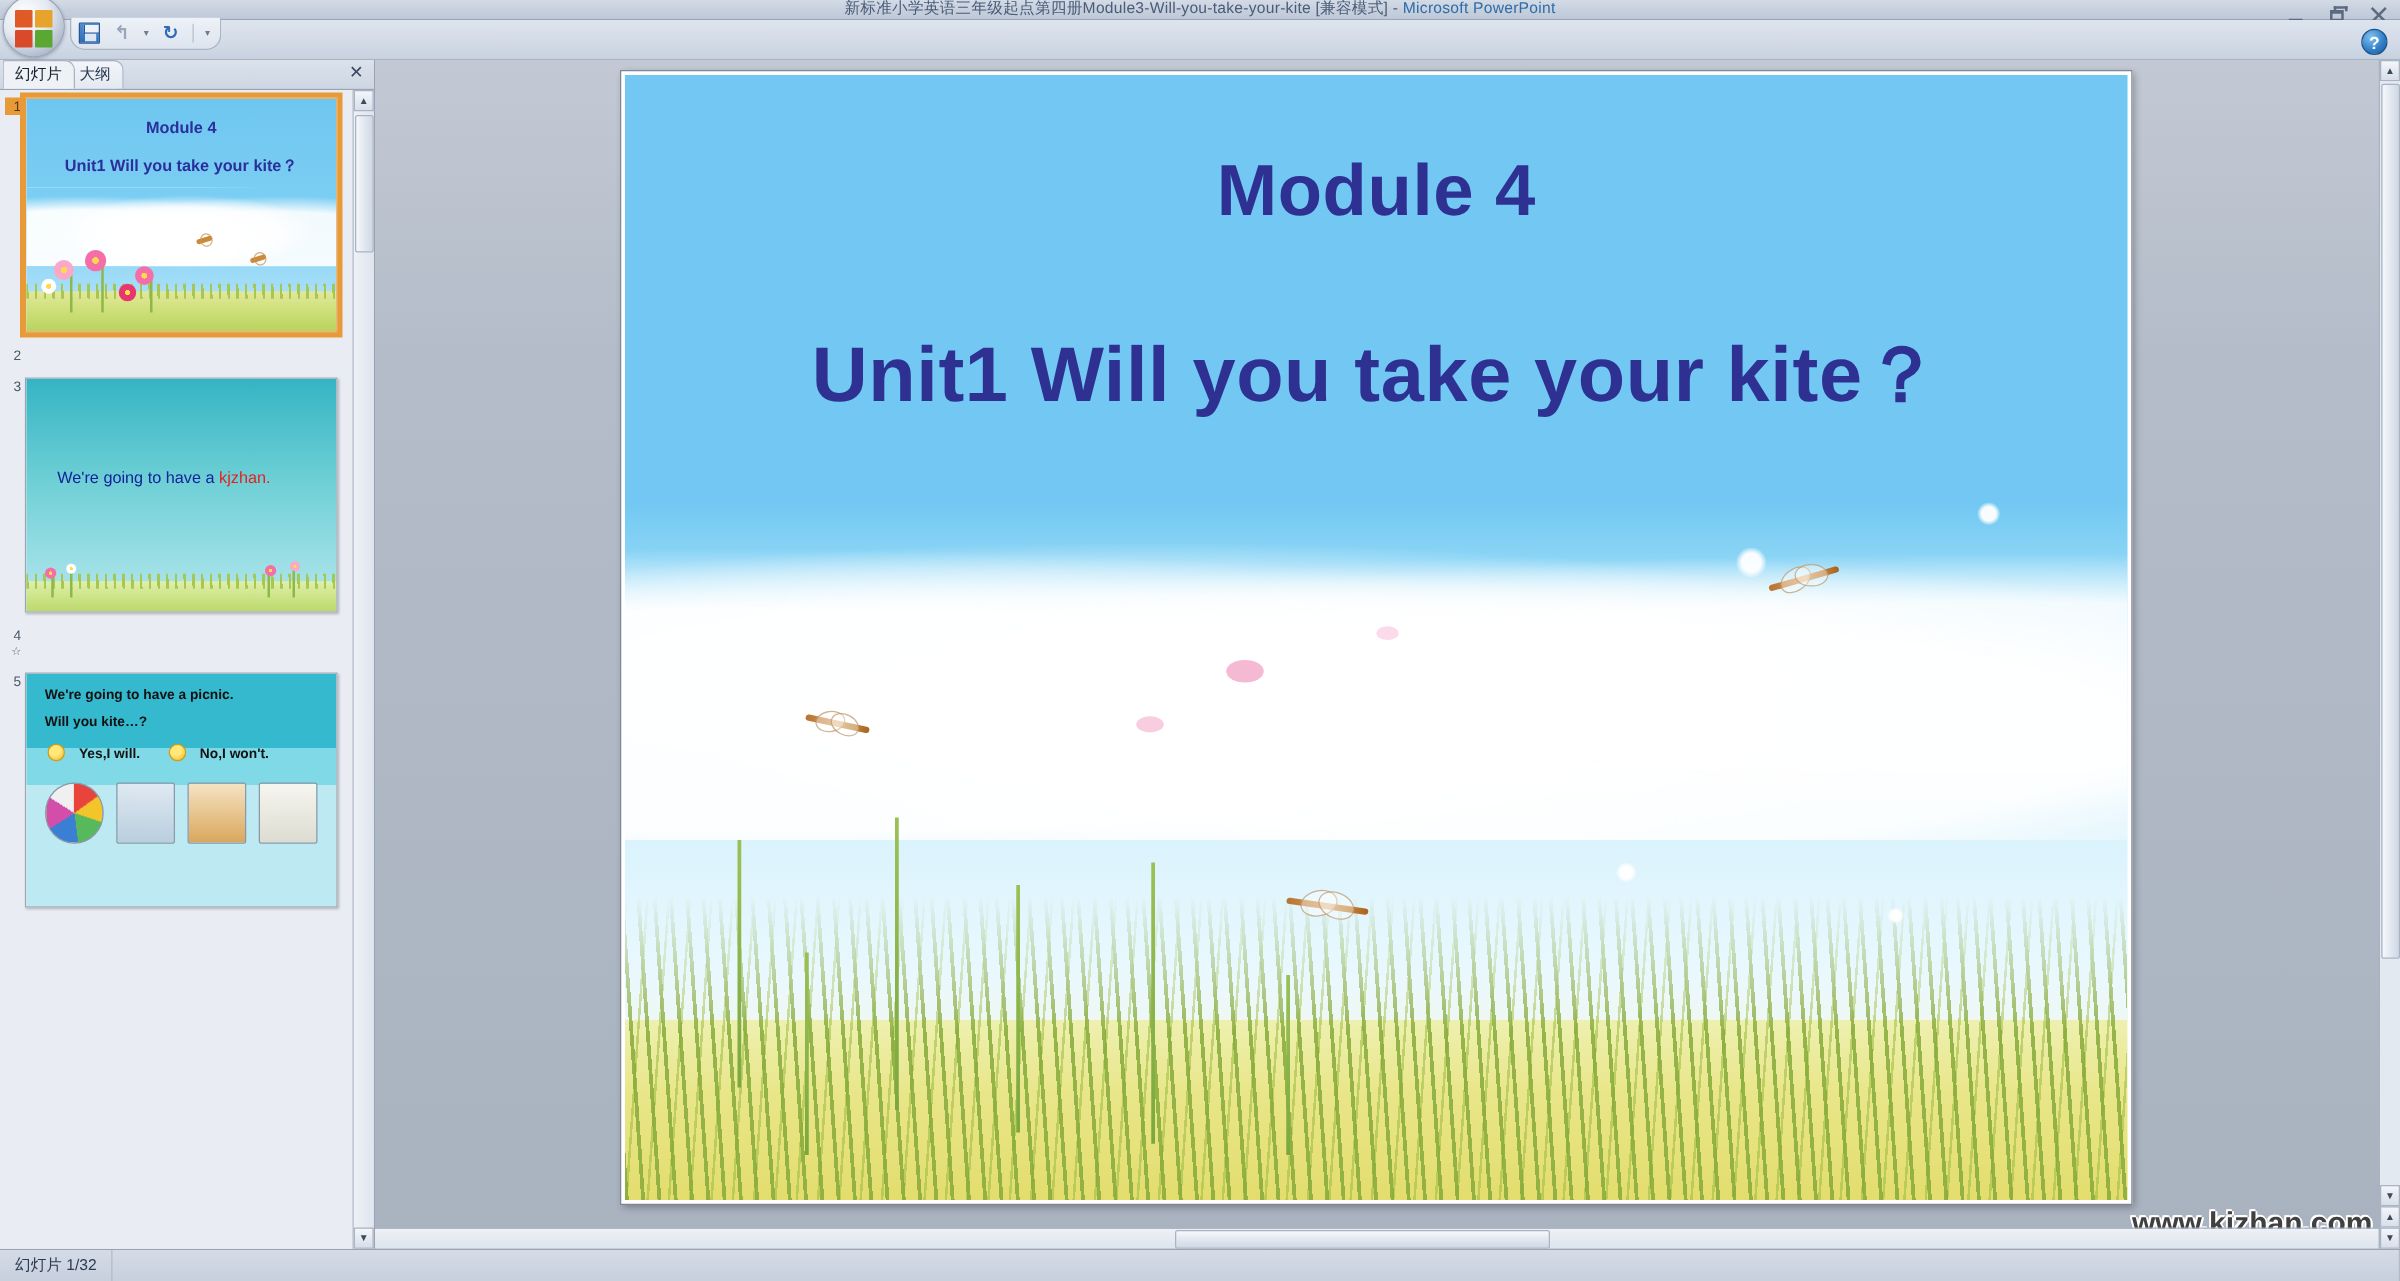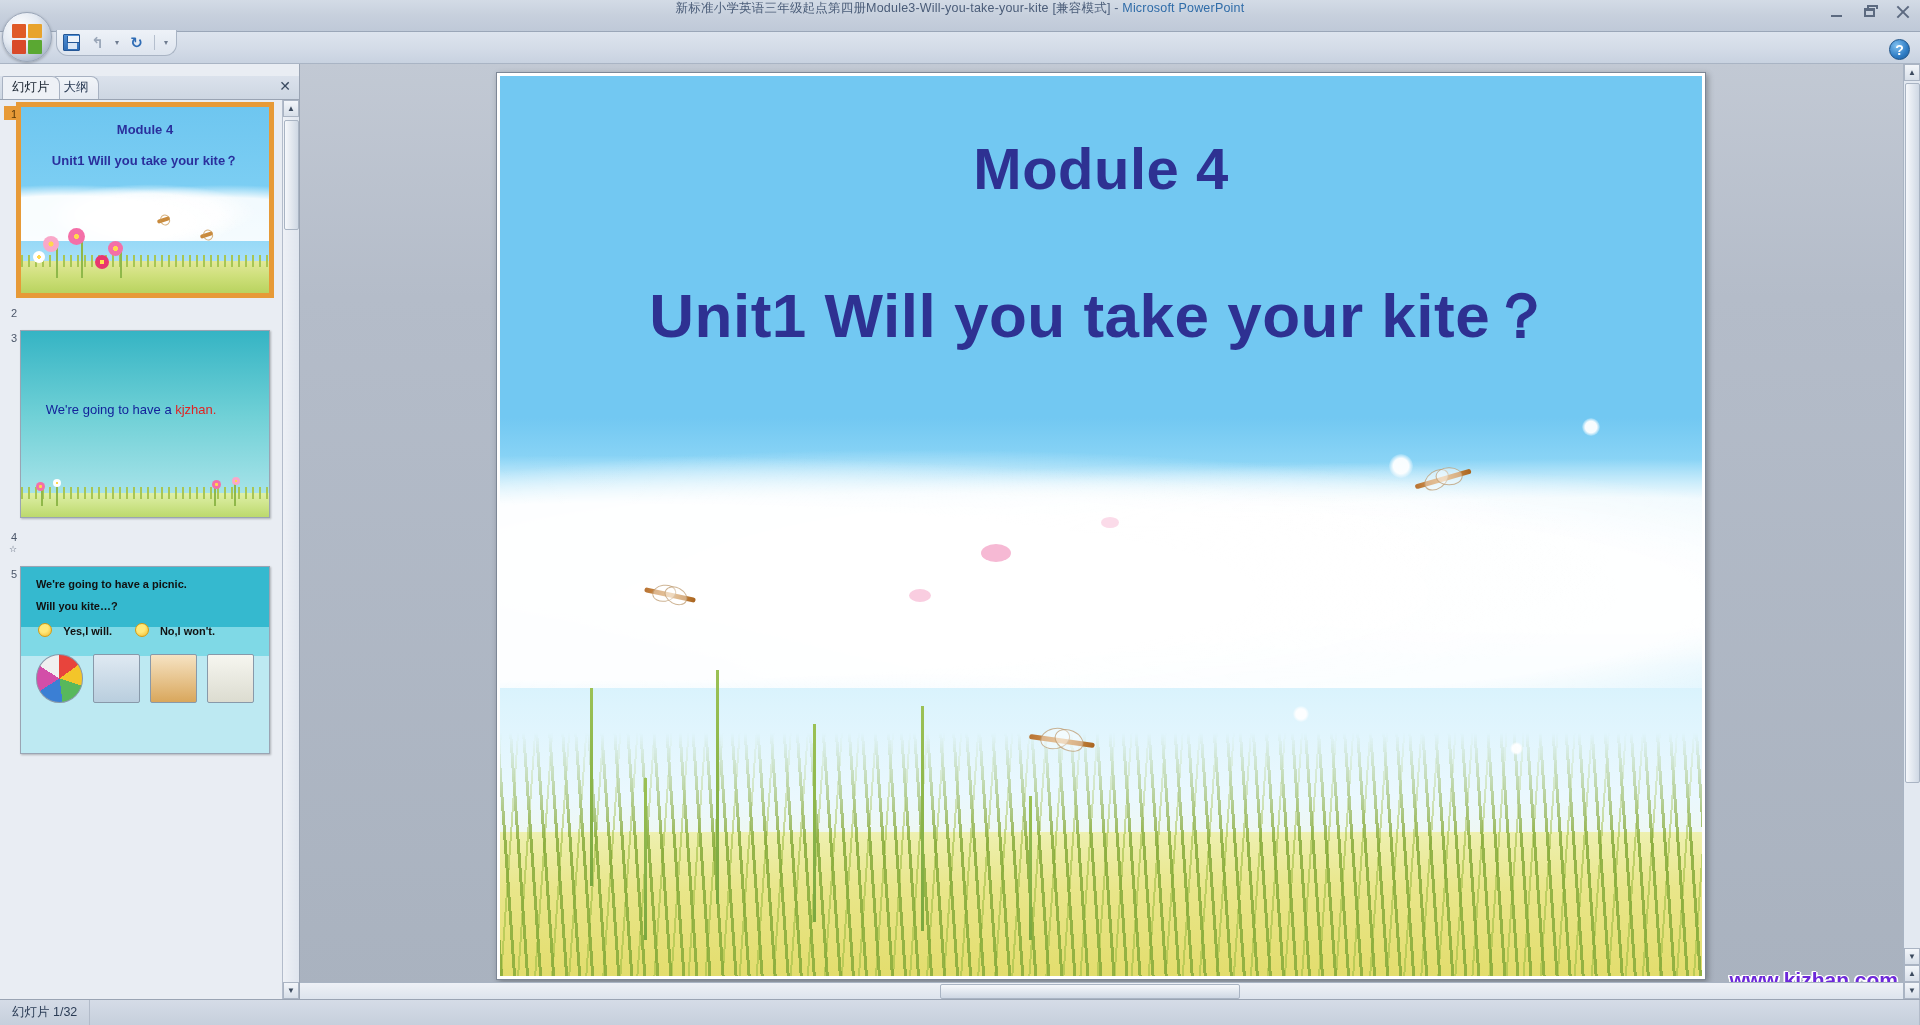--- a/index.html
+++ b/index.html
@@ -12,24 +12,24 @@
   .app {
     position: relative;
     width: 1920px; height: 1025px;
     background: linear-gradient(180deg,#e7ecf3 0%, #dbe2ec 40%, #cfd7e3 100%);
     display: flex; flex-direction: column;
   }
 
   
   .titlebar {
     position: relative;
-    height: 32px;
+    height: 16px;
     background: linear-gradient(180deg,#d3dbe6 0%, #c7d0dd 50%, #bfc9d8 100%);
     border-bottom: 1px solid #9aa6b8;
-    display: flex; align-items: flex-start; justify-content: center;
+    display: flex; align-items: flex-end; justify-content: center;
   }
   .title-text {
     font-size: 12.5px; color: #4a5c78; white-space: nowrap;
     letter-spacing: 0.2px;
   }
   .title-text .app-name { color: #2f6ca8; }
   .win-controls {
     position: absolute; right: 6px; top: 0; height: 24px;
     display: flex; align-items: center; gap: 11px;
   }
@@ -130,21 +130,20 @@
   .leftpane {
     width: 300px; background: #e9edf3;
     display: flex; flex-direction: column;
     border-right: 1px solid #9aa4b3;
   }
   .pane-tabs {
     height: 24px; display: flex; align-items: flex-end;
     background: linear-gradient(180deg,#dbe2ec,#cdd6e2);
     position: relative; padding-left: 2px;
     border-bottom: 1px solid #9aa4b3;
-    margin-top: 12px;
   }
   .pane-tab {
     font-size: 12.5px; color: #2b3c55;
     padding: 2px 9px 3px; cursor: pointer;
     background: linear-gradient(180deg,#f2f5f9,#e4e9f1);
     border: 1px solid #a8b2c2; border-bottom: none;
     border-radius: 2px 8px 0 0; margin-right: -6px;
     position: relative;
   }
   .pane-tab.active { background: #eef1f6; z-index: 2; color:#17212e; }
@@ -337,21 +336,21 @@
   }
   .wm-cn {
     font-size: 52px; font-weight: bold; color: #6f9b12;
     font-family: "DejaVu Sans", sans-serif; line-height: 1;
     letter-spacing: 2px;
     text-shadow:
       2px 0 0 #fff000, -2px 0 0 #fff000, 0 2px 0 #fff000, 0 -2px 0 #fff000,
       2px 2px 0 #fff000, -2px -2px 0 #fff000, 2px -2px 0 #fff000, -2px 2px 0 #fff000;
   }
   .wm-url {
-    font-size: 21px; font-weight: bold; color: #6d28d9;
+    font-size: 24px; font-weight: bold; color: #404040;
     font-family: "Liberation Sans", sans-serif; line-height: 1.05;
     text-shadow:
       1.5px 0 0 #fff, -1.5px 0 0 #fff, 0 1.5px 0 #fff, 0 -1.5px 0 #fff,
       1.5px 1.5px 0 #fff, -1.5px -1.5px 0 #fff;
   }
 
   
   .statusbar {
     height: 26px; display: flex; align-items: center;
     background: linear-gradient(180deg,#d5dce7 0%, #c6cfdc 100%);

